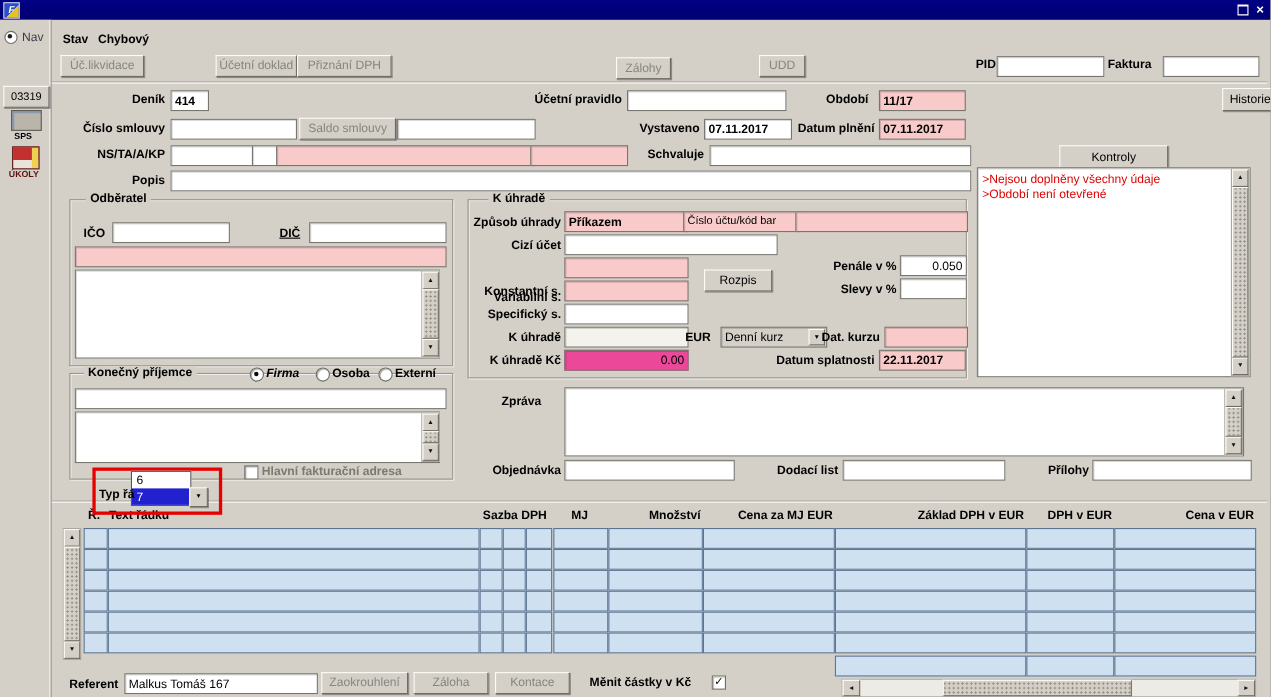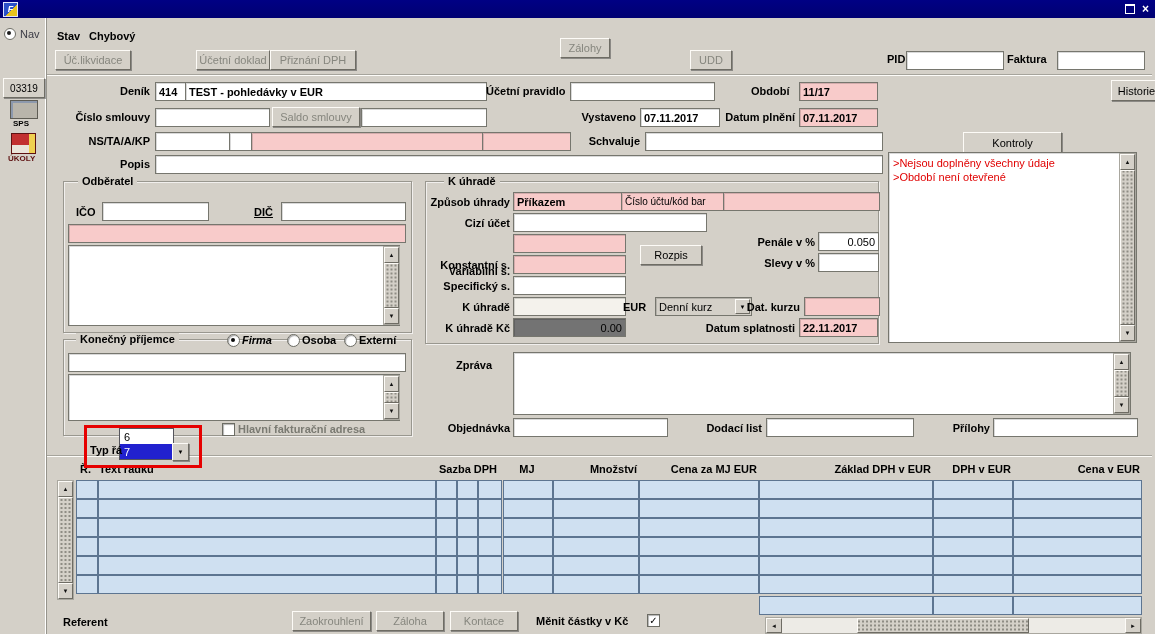--- a/index.html
+++ b/index.html
@@ -77,31 +77,30 @@
   <div class="abs" style="left:13px;top:119px;font-size:8px;font-weight:bold;">SPS</div>
   <div class="abs" style="left:11px;top:133px;width:23px;height:19px;background:linear-gradient(#c23030 0 60%,#e9e4da 60%);border:1px solid #5e1111;box-shadow:inset -6px 0 0 #f0d050;"></div>
   <div class="abs" style="left:8px;top:154px;font-size:8px;font-weight:bold;color:#5e1111;">ÚKOLY</div>
 
   <span class="lbl" style="left:57px;top:30px;">Stav</span>
   <span class="lbl" style="left:89px;top:30px;">Chybový</span>
 
   <div class="btn dis" style="left:55px;top:50px;width:74px;height:18px;">Úč.likvidace</div>
   <div class="btn dis" style="left:196px;top:50px;width:72px;height:18px;">Účetní doklad</div>
   <div class="btn dis" style="left:270px;top:50px;width:84px;height:18px;">Přiznání DPH</div>
-  <div class="btn dis" style="left:560px;top:38px;width:48px;height:18px;">Zálohy</div>
+  <div class="btn dis" style="left:560px;top:52px;width:48px;height:18px;">Zálohy</div>
   <div class="btn dis" style="left:690px;top:50px;width:40px;height:18px;">UDD</div>
   <span class="lbl" style="left:887px;top:53px;">PID</span>
   <div class="field" style="left:906px;top:51px;width:90px;"></div>
   <span class="lbl" style="left:1007px;top:53px;">Faktura</span>
   <div class="field" style="left:1057px;top:51px;width:80px;"></div>
   <div class="sep" style="left:47px;top:74px;width:1105px;"></div>
 
   <span class="lbl r" style="left:100px;top:85px;width:50px;">Deník</span>
   <div class="field bold" style="left:155px;top:82px;width:27px;">414</div>
-  <div class="field bold" style="left:185px;top:82px;width:294px;">TEST - pohledávky v EUR</div>
   <span class="lbl" style="left:486px;top:85px;">Účetní pravidlo</span>
   <div class="field" style="left:570px;top:82px;width:137px;"></div>
   <span class="lbl" style="left:751px;top:85px;">Období</span>
   <div class="field pink bold" style="left:799px;top:82px;width:71px;">11/17</div>
   <div class="btn" style="left:1091px;top:80px;width:49px;height:19px;margin-left:20px;">Historie</div>
 
   <span class="lbl r" style="left:70px;top:111px;width:80px;">Číslo smlouvy</span>
   <div class="field" style="left:155px;top:108px;width:107px;"></div>
   <div class="btn dis" style="left:272px;top:107px;width:86px;height:18px;">Saldo smlouvy</div>
   <div class="field" style="left:361px;top:108px;width:118px;"></div>
@@ -173,21 +172,21 @@
   <span class="lbl r" style="left:455px;top:301px;width:55px;">K úhradě</span>
   <div class="field" style="left:513px;top:297px;width:105px;background:#f4f2ec;"></div>
   <span class="lbl" style="left:623px;top:301px;">EUR</span>
   <div class="field" style="left:655px;top:297px;width:77px;background:#d4d0c8;padding-right:15px;">
     <span>Denní kurz</span>
     <span class="combo-arrow">▼</span>
   </div>
   <span class="lbl r" style="left:739px;top:301px;width:61px;">Dat. kurzu</span>
   <div class="field pink" style="left:804px;top:297px;width:68px;"></div>
   <span class="lbl r" style="left:440px;top:322px;width:70px;">K úhradě Kč</span>
-  <div class="field rt" style="left:513px;top:318px;width:105px;background:#737373;">0.00</div>
+  <div class="field rt" style="left:513px;top:318px;width:105px;background:#ec4899;">0.00</div>
   <span class="lbl r" style="left:693px;top:322px;width:102px;">Datum splatnosti</span>
   <div class="field pink bold" style="left:799px;top:318px;width:71px;">22.11.2017</div>
 
   <div class="group" style="left:63px;top:339px;width:347px;height:95px;">
     <span class="legend" style="left:12px;">Konečný příjemce</span>
   </div>
   <span class="radio sel" style="left:227px;top:334px;"></span>
   <span class="lbl" style="left:242px;top:334px;font-style:italic;">Firma</span>
   <span class="radio" style="left:287px;top:334px;"></span>
   <span class="lbl" style="left:302px;top:334px;">Osoba</span>
@@ -244,20 +243,21 @@
 
   <div class="sb-v" style="left:57px;top:480px;height:118px;">
     <div class="sbtn">▲</div>
     <div class="strack">
         <div class="sthumb dots" style="left:0;right:0;top:0;bottom:0;"></div>
       </div>
     <div class="sbtn">▼</div>
   </div>
 
   <span class="lbl" style="left:63px;top:616px;">Referent</span>
+  <div class="field" style="left:113px;top:612px;width:168px;">Malkus Tomáš 167</div>
   <div class="btn dis" style="left:292px;top:611px;width:77px;height:18px;text-align:center;">Zaokrouhlení</div>
   <div class="btn dis" style="left:376px;top:611px;width:66px;height:18px;">Záloha</div>
   <div class="btn dis" style="left:450px;top:611px;width:66px;height:18px;">Kontace</div>
   <span class="lbl" style="left:536px;top:615px;">Měnit částky v Kč</span>
   <span class="cb" style="left:647px;top:614px;">
       <span>✓</span>
     </span>
 
   <div class="sb-h" style="left:765px;top:617px;width:375px;">
     <div class="sbtn">◄</div>

